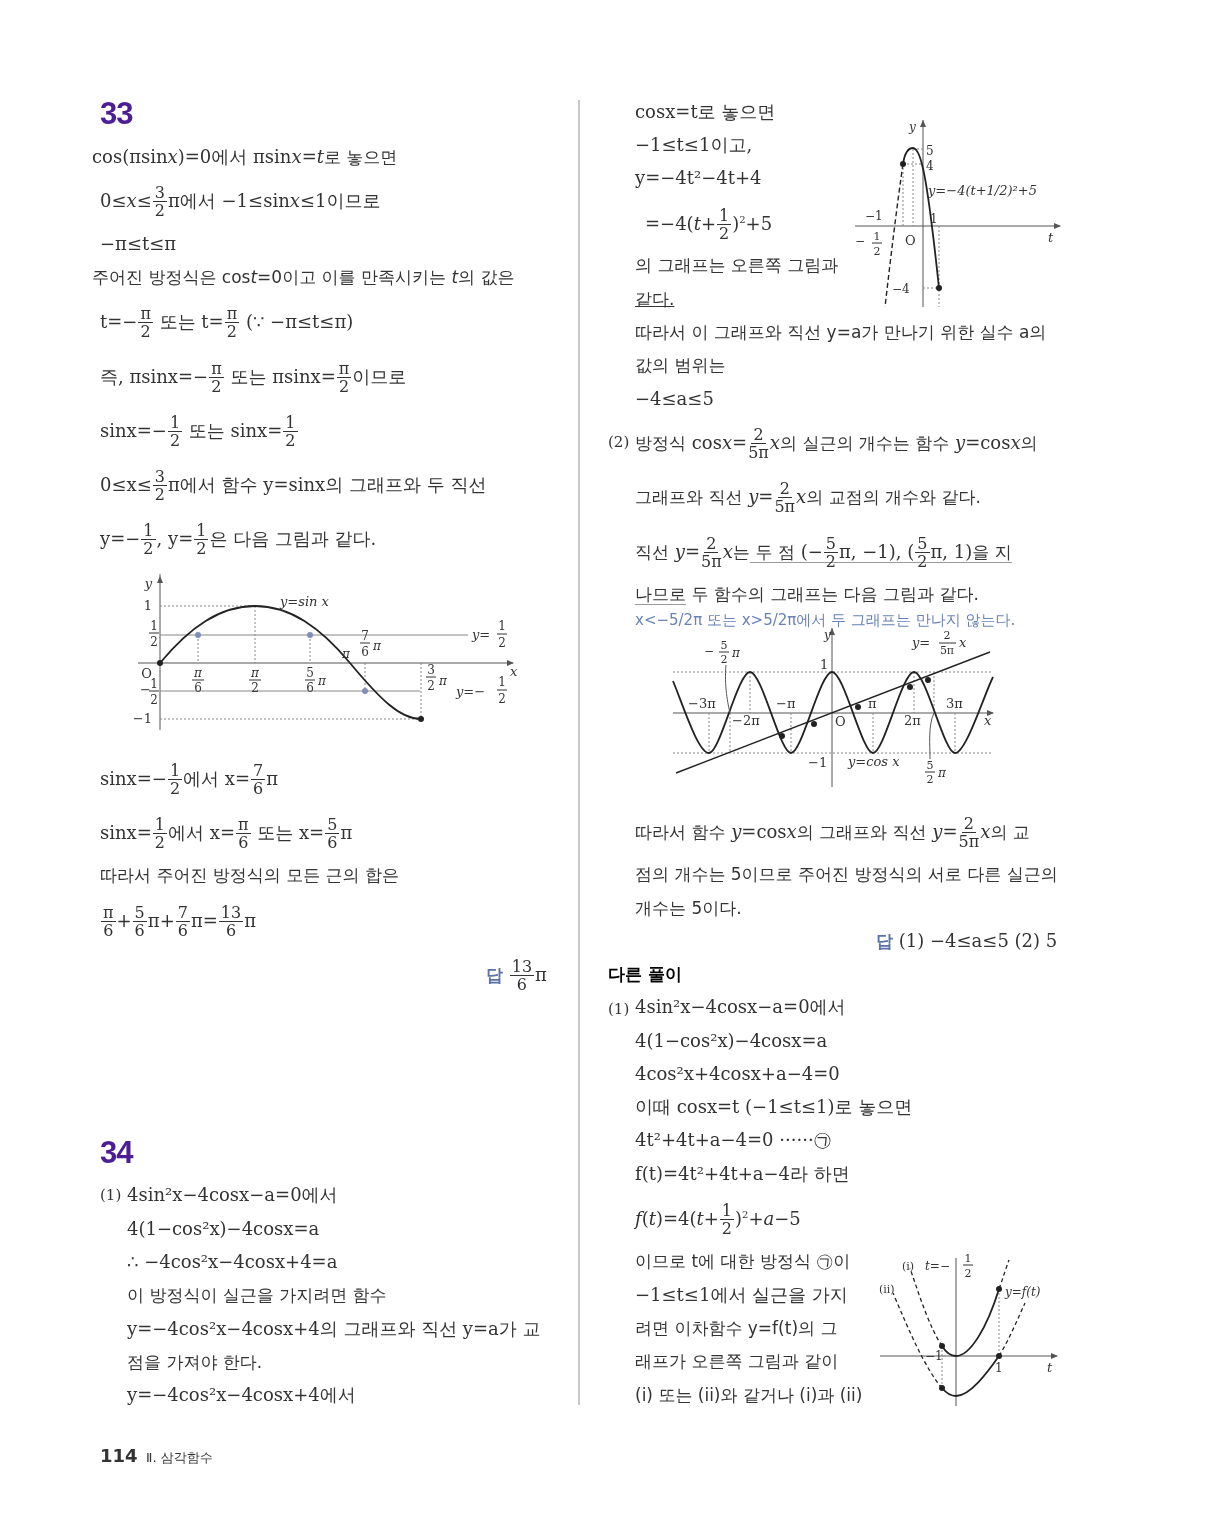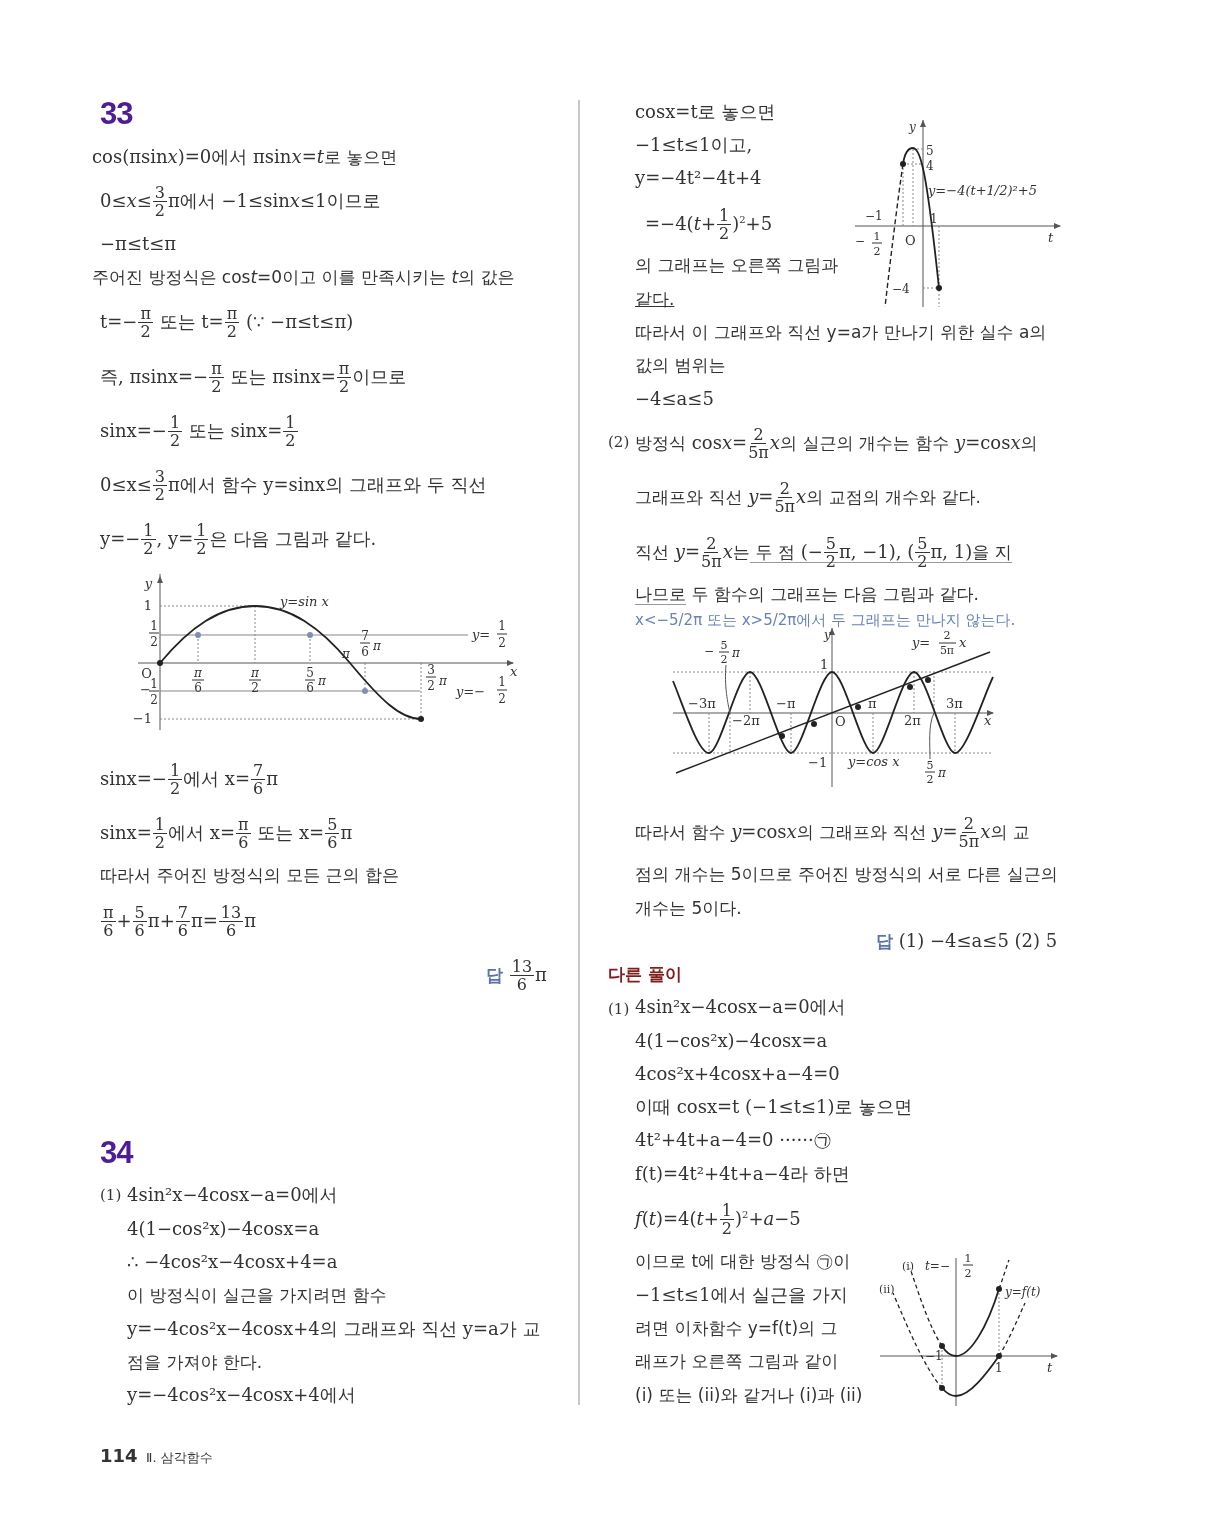--- a/index.html
+++ b/index.html
@@ -7,21 +7,21 @@
        font-family:"DejaVu Serif","Liberation Serif",serif;}
   .abs{position:absolute;}
   .hnum{font-family:"Liberation Sans","DejaVu Sans",sans-serif;font-weight:bold;font-size:31px;color:#4c1d95;letter-spacing:-1px;}
   .line{position:absolute;white-space:nowrap;font-size:18px;line-height:24px;color:#333;}
   .line i,.m i{font-style:italic;}
   .kr{font-family:"DejaVu Sans","Liberation Sans",sans-serif;font-size:17px;}
   .frac{display:inline-flex;flex-direction:column;align-items:center;vertical-align:middle;margin:0 1px;line-height:17px;font-size:16px;}
   .frac span:first-child{border-bottom:1px solid #333;padding:0 2px;}
   .divider{position:absolute;left:578px;top:100px;width:2px;height:1305px;background:#c8c8c8;}
   .answer-label{color:#5b73a8;font-family:"DejaVu Sans",sans-serif;font-weight:bold;font-size:17px;}
-  .alt-title{font-family:"DejaVu Sans",sans-serif;font-weight:bold;font-size:17px;color:#7f1d1d;}
+  .alt-title{font-family:"DejaVu Sans",sans-serif;font-weight:bold;font-size:17px;color:#000000;}
   .note{font-size:15px;color:#6a82b8;font-family:"DejaVu Sans",sans-serif;}
   .underline{border-bottom:1px solid #999;}
   .footer-num{font-family:"DejaVu Sans",sans-serif;font-weight:bold;font-size:18px;color:#333;}
   .footer-sec{font-family:"DejaVu Sans",sans-serif;font-size:13px;color:#333;}
   svg text{font-family:"DejaVu Serif",serif;fill:#333;}
   sup{font-size:10px;}
 </style>
 </head>
 <body>
 

